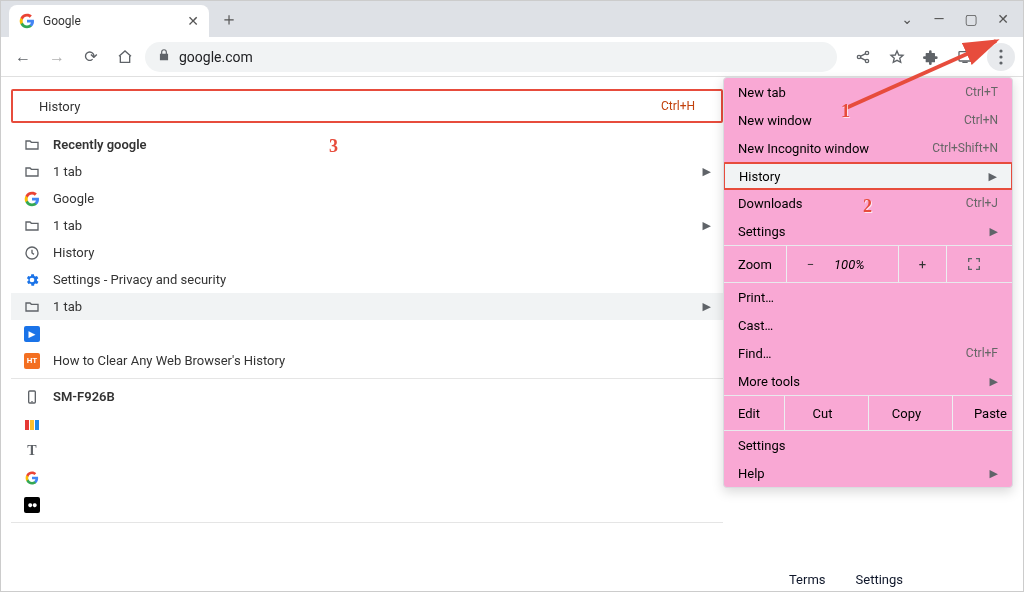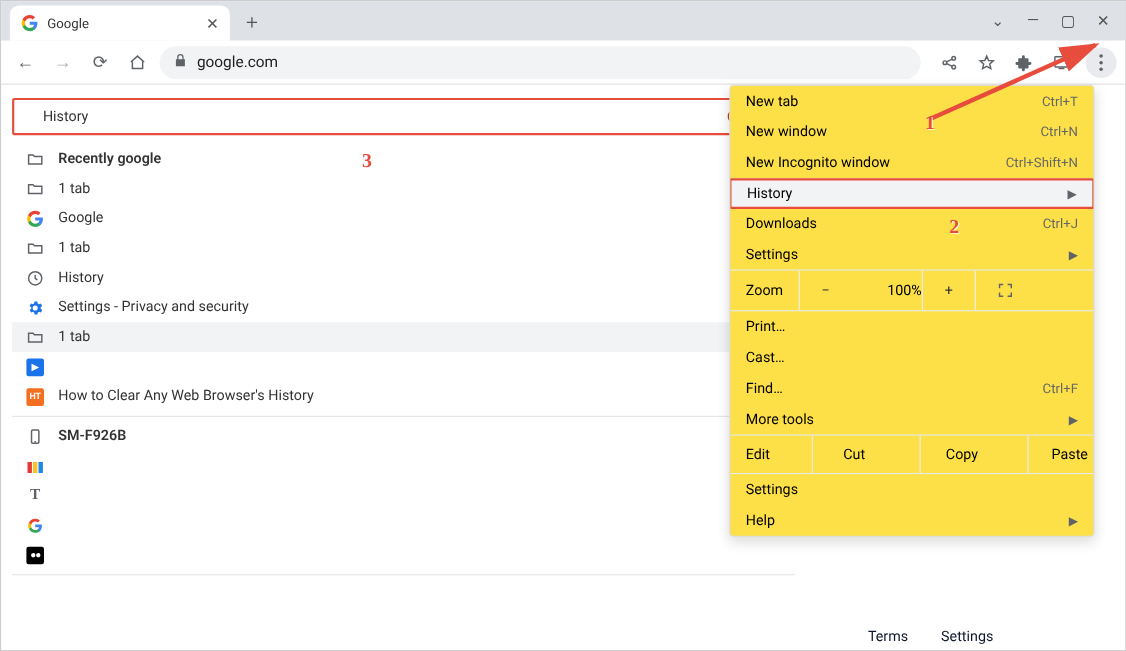--- a/index.html
+++ b/index.html
@@ -70,35 +70,35 @@
 .box-phone { color:#5f6368; }
 .box-bag { width:16px; height:16px; position:relative; }
 .box-bag::before { content:""; position:absolute; left:1px; top:4px; width:4px; height:10px; background:#e53935;}
 .box-bag::after { content:""; position:absolute; left:6px; top:4px; width:4px; height:10px; background:#fbc02d; box-shadow: 5px 0 0 #1e88e5;}
 .box-T { color:#e53935; font-weight:bold; font-family: Georgia, serif; font-size:15px;}
 .box-gsmall { }
 .box-medium { background:#000; width:16px; height:16px; border-radius:2px; display:flex; align-items:center; justify-content:center; color:#fff; font-size:9px; letter-spacing:-1px;}
 
 
 .kebab-menu {
-  position: absolute; right: 28px; top: 0; width: 332px;
-  background: #fde047; border: 1px solid #dadce0; border-radius: 4px;
+  position: absolute; right: 10px; top: 0; width: 290px;
+  background: #f9a8d4; border: 1px solid #dadce0; border-radius: 4px;
   box-shadow: 0 4px 12px rgba(0,0,0,0.15); font-size: 13px; overflow: hidden;
 }
 .km-item {
   display: flex; align-items: center; padding: 0 14px; height: 28px; cursor: pointer;
 }
 .km-item .shortcut { margin-left: auto; font-size: 12px; color: #666; }
 .km-item .chev { margin-left: auto; color:#5f6368; font-size:11px; }
 .km-item.history { background: #f1f3f4; border: 2px solid #e74c3c; border-radius: 2px; margin: -1px; }
 .km-sep { height: 1px; background: #e8eaed; }
 .km-zoom { display:flex; align-items:center; height: 36px; }
 .km-zoom .zlabel { width: 62px; padding-left:14px; }
 .km-zoom .zbtn { width: 48px; text-align:center; color:#333; cursor:pointer; border-left:1px solid #eceff1; height:100%; display:flex; align-items:center; justify-content:center;}
-.km-zoom .zpct { width: 64px; text-align:right;}
+.km-zoom .zpct { width: 64px; text-align:left;font-style:italic;}
 .km-zoom .zfs  { width: 54px; border-left:1px solid #eceff1; height:100%; display:flex; align-items:center; justify-content:center;}
 .km-edit { display:flex; align-items:center; height: 34px;}
 .km-edit .elabel { padding-left:14px; }
 .km-edit .ebtn { margin-left:auto; width:60px; text-align:center; cursor:pointer; border-left:1px solid #eceff1; height:100%; display:flex; align-items:center; justify-content:center;padding-left:16px;}
 .km-edit .ebtn + .ebtn { }
 
 
 .annot-num {
   position: absolute; font-family: "Comic Sans MS", "Segoe Script", cursive;
   font-weight: bold; font-size: 18px; color: #e74c3c;

